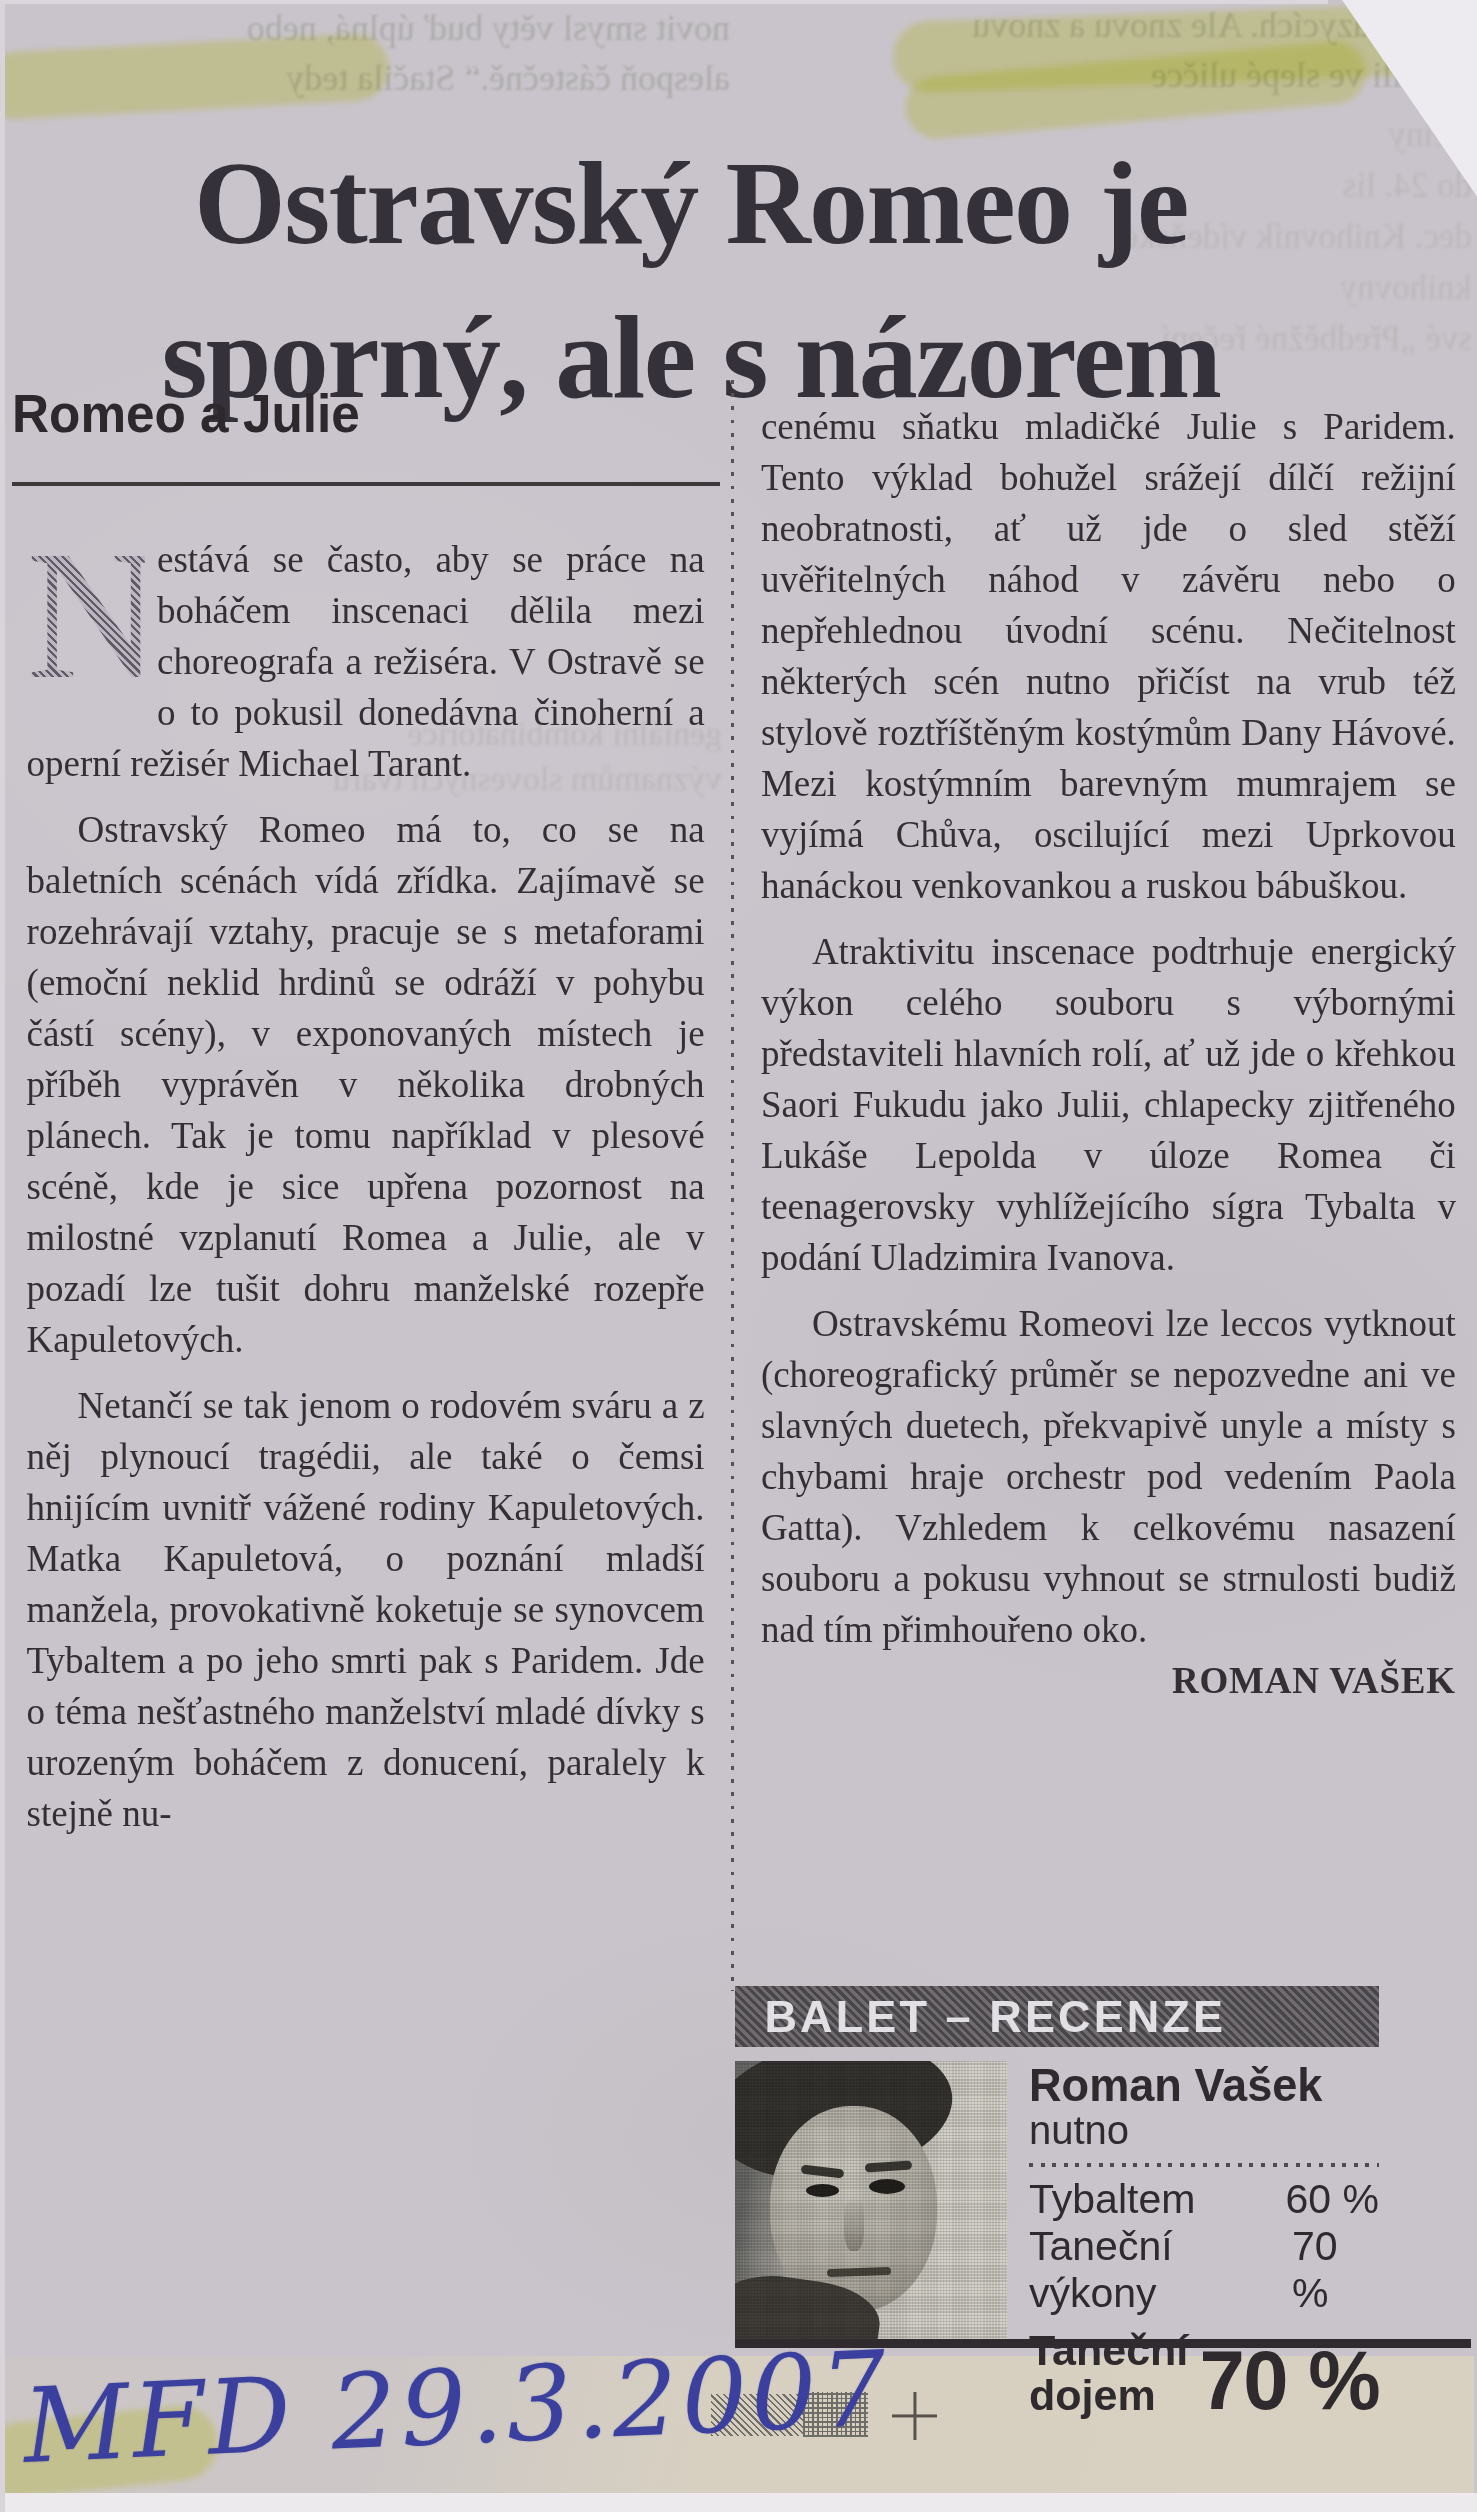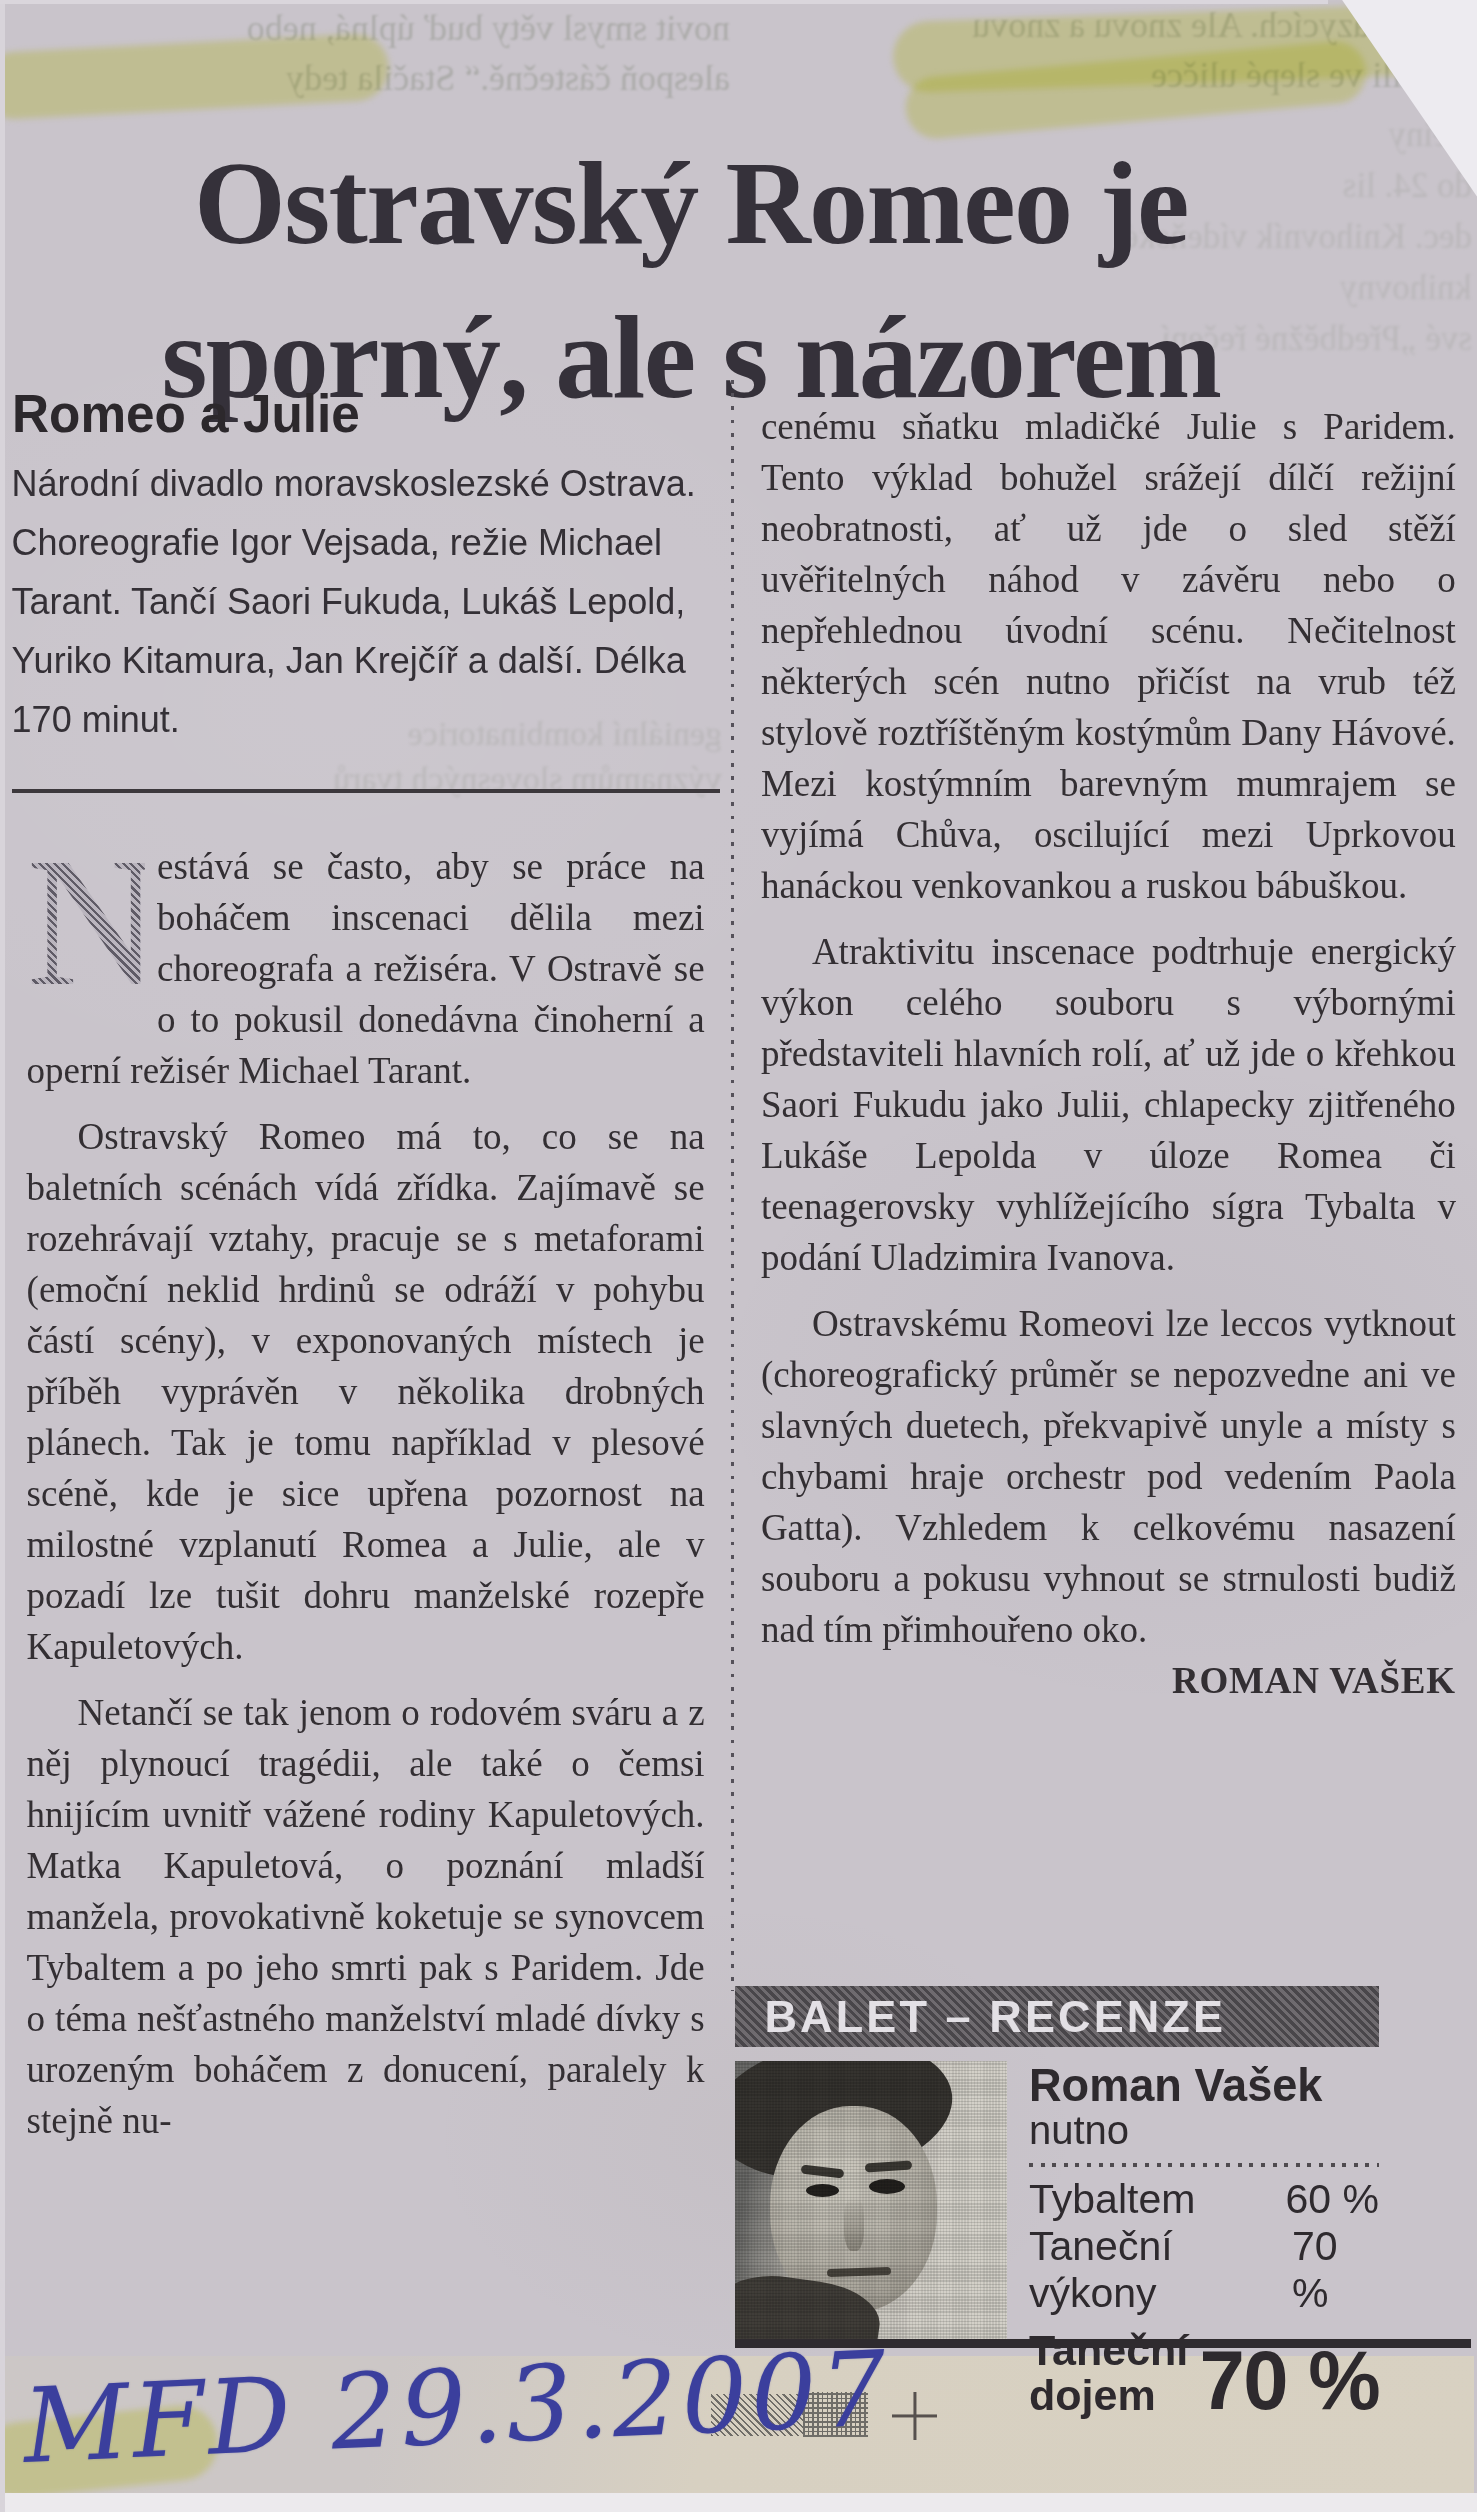--- a/index.html
+++ b/index.html
@@ -154,21 +154,20 @@
 
   <h1 class="headline">
     <span>Ostravský Romeo je</span><br>
     <span>sporný, ale s názorem</span>
   </h1>
 
   <div class="columns">
 
     <div class="col-left">
       <div class="byline-work">Romeo a Julie</div>
-      <div class="byline-details">Národní divadlo moravskoslezské Ostrava. Choreografie Igor Vejsada, režie Michael Tarant. Tančí Saori Fukuda, Lukáš Lepold, Yuriko Kitamura, Jan Krejčíř a další. Délka 170 minut.</div>
       <hr class="rule">
       <div class="body">
         <p><span class="dropcap">N</span><span>estává se často, aby se práce na boháčem inscenaci dělila mezi choreografa a režiséra. V Ostravě se o to pokusil donedávna činoherní a operní režisér Michael Tarant.</span></p>
         <p class="indent">Ostravský Romeo má to, co se na baletních scénách vídá zřídka. Zajímavě se rozehrávají vztahy, pracuje se s metaforami (emoční neklid hrdinů se odráží v pohybu částí scény), v exponovaných místech je příběh vyprávěn v několika drobných plánech. Tak je tomu například v plesové scéně, kde je sice upřena pozornost na milostné vzplanutí Romea a Julie, ale v pozadí lze tušit dohru manželské rozepře Kapuletových.</p>
         <p class="indent">Netančí se tak jenom o rodovém sváru a z něj plynoucí tragédii, ale také o čemsi hnijícím uvnitř vážené rodiny Kapuletových. Matka Kapuletová, o poznání mladší manžela, provokativně koketuje se synovcem Tybaltem a po jeho smrti pak s Paridem. Jde o téma nešťastného manželství mladé dívky s urozeným boháčem z donucení, paralely k stejně nu-</p>
       </div>
     </div>
 
     <div class="col-sep"></div>
 

